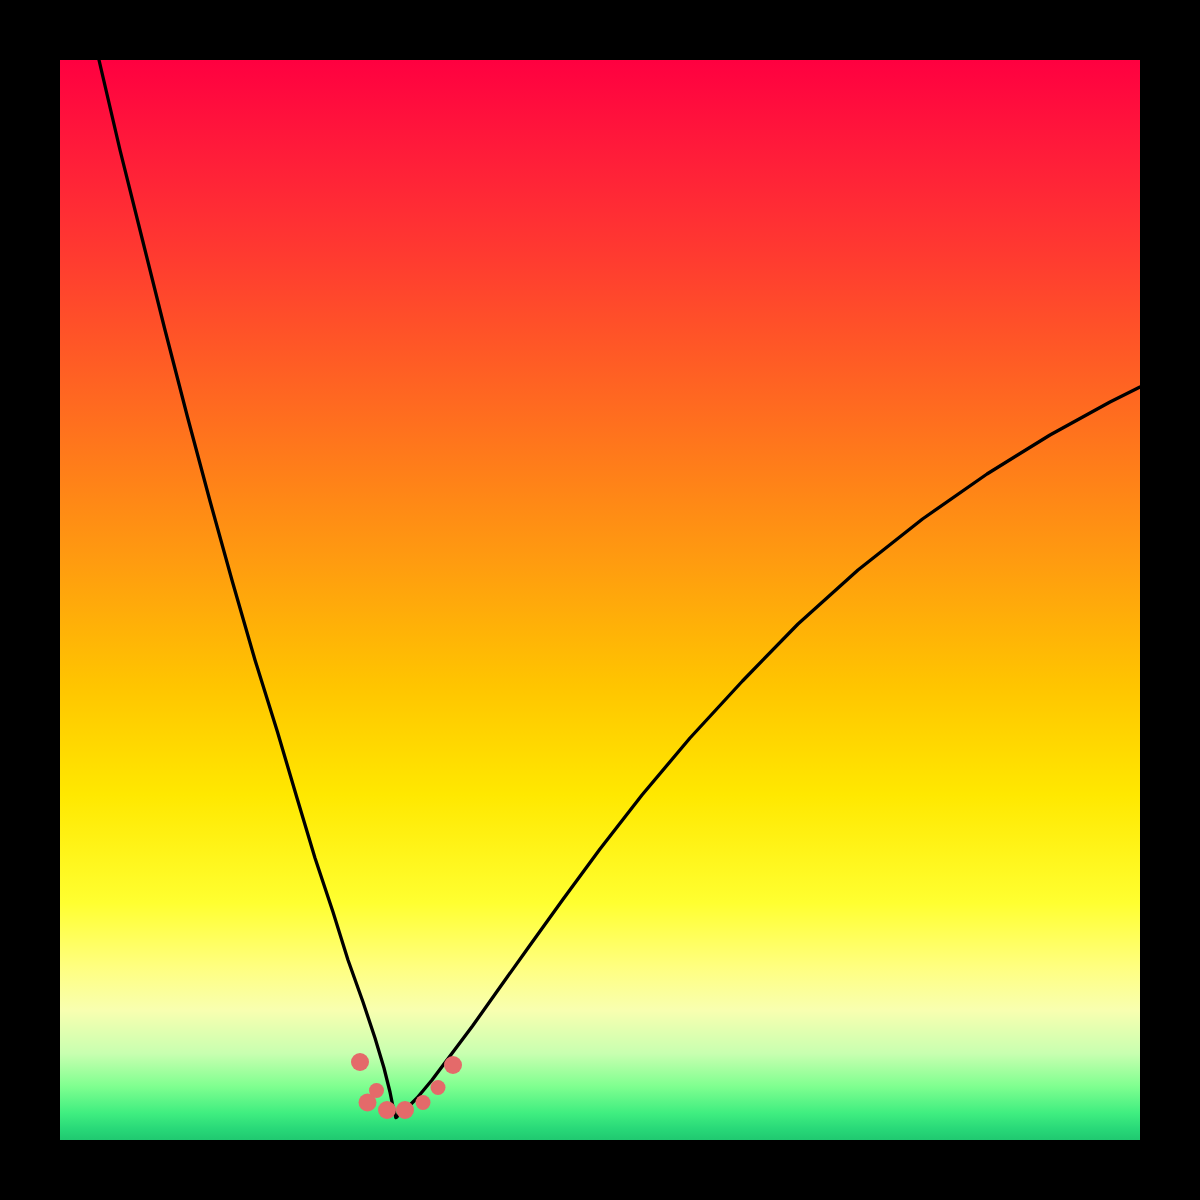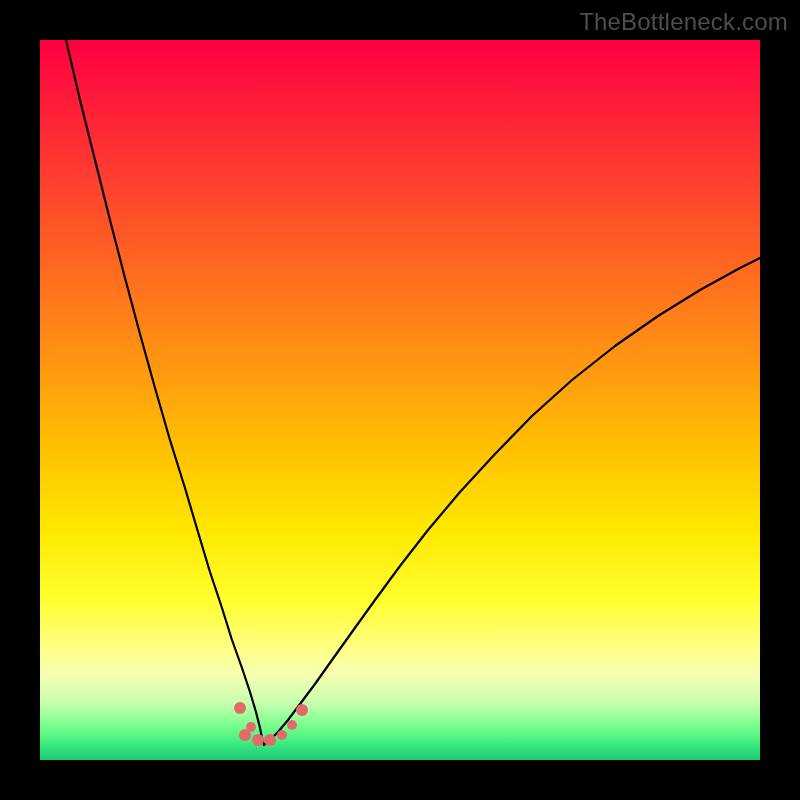--- a/index.html
+++ b/index.html
@@ -58,21 +58,20 @@
     width: 720px;
     height: 720px;
     overflow: visible;
   }
 </style>
 </head>
 <body>
 
 <div class="frame">
 
-  <div class="watermark">TheBottleneck.com</div>
 
   <div class="plot">
     <svg class="overlay" viewBox="0 0 720 720" preserveAspectRatio="none">
       <g>
         <path id="path-left" fill="none" stroke="#000" stroke-width="2.2" stroke-linecap="round" stroke-linejoin="round" d="M 26 0 L 40 60 L 55 120 L 70 180 L 85 238 L 100 294 L 115 348 L 130 400 L 145 448 L 158 492 L 170 532 L 182 568 L 192 600 L 202 628 L 210 652 L 216 672 L 220 688 L 222 698 L 224 705"></path>
       </g>
       <g>
         <path id="path-right" fill="none" stroke="#000" stroke-width="2.2" stroke-linecap="round" stroke-linejoin="round" d="M 224 705 L 230 700 L 238 692 L 248 680 L 260 664 L 275 644 L 292 620 L 312 592 L 335 560 L 360 526 L 388 490 L 420 452 L 455 414 L 492 376 L 532 340 L 575 306 L 618 276 L 660 250 L 700 228 L 720 218"></path>
       </g>
       <g id="markers">

